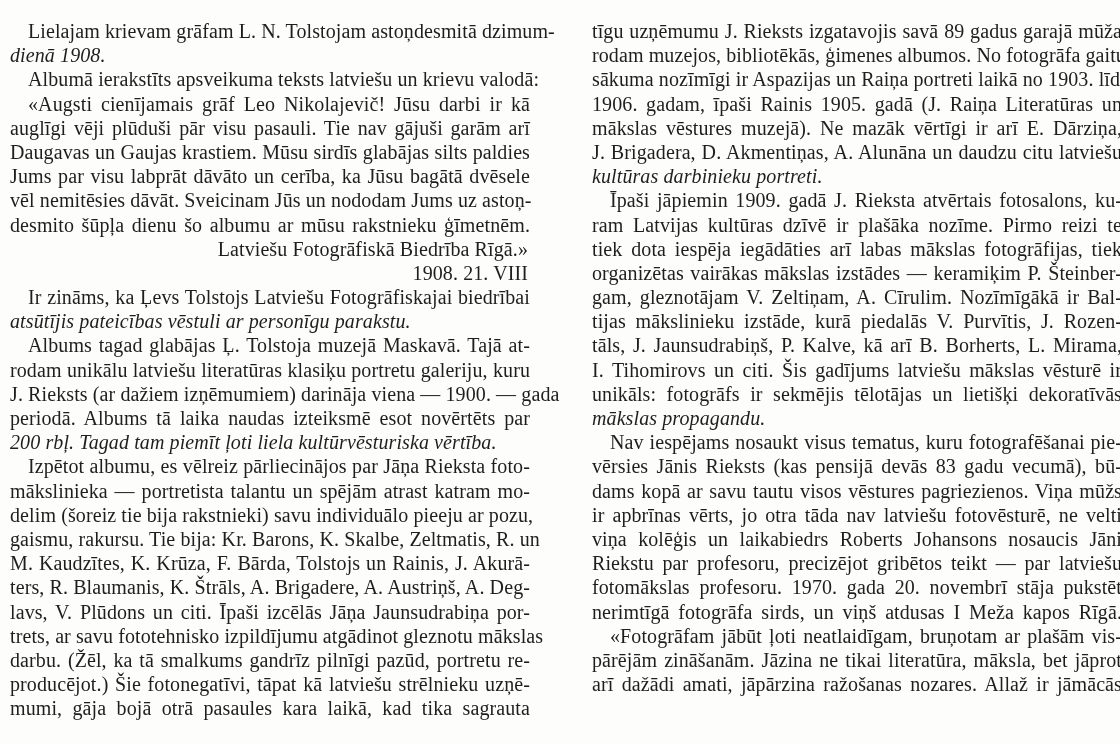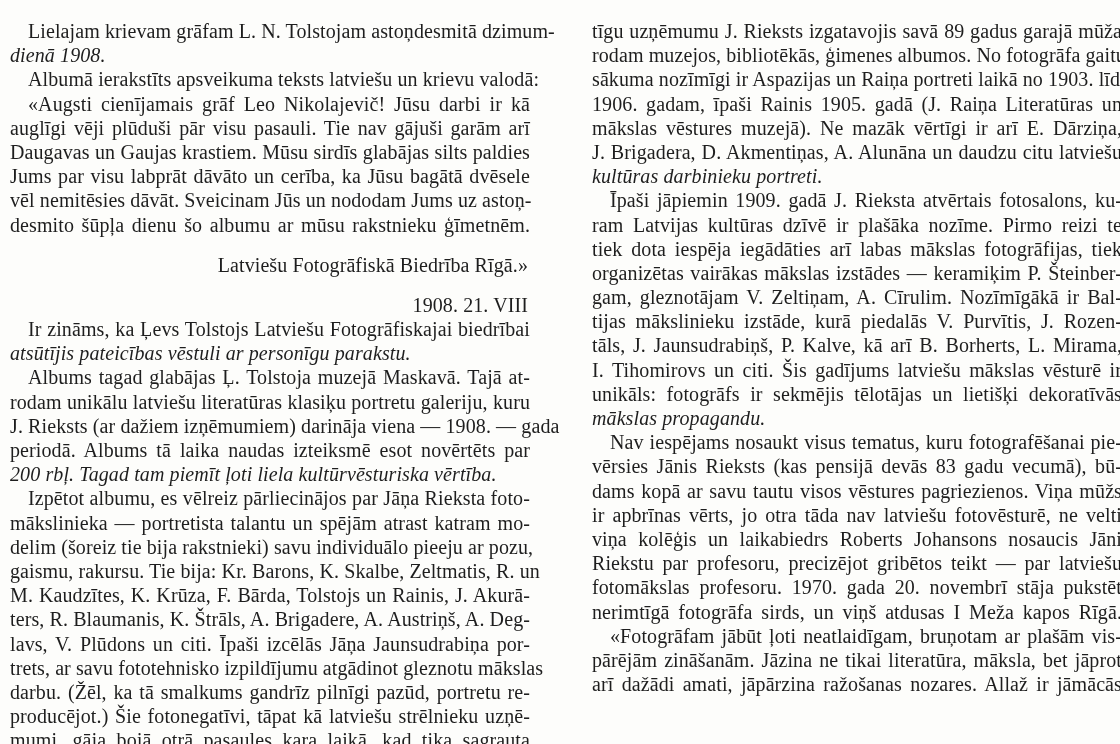--- a/index.html
+++ b/index.html
@@ -19,21 +19,21 @@
     height: 24.2px;
     line-height: 24.2px;
     font-size: 20px;
     white-space: nowrap;
     text-align: justify;
     text-align-last: justify;
     letter-spacing: 0.1px;
   }
   .ln.last { text-align-last: left; font-style: italic; }
   .ln.indent { padding-left: 18px; }
-  .ln.right { text-align: right; text-align-last: right; padding-right: 2px; margin-top: 16px; }
+  .ln.right { text-align: right; text-align-last: right; padding-right: 2px; }
 </style>
 </head>
 <body>
 
 <div class="page">
   <div class="col col-left" id="col-left">
       <span class="ln indent">Lielajam krievam grāfam L. N. Tolstojam astoņdesmitā dzimum-</span>
       <span class="ln last">dienā 1908.</span>
       <span class="ln indent">Albumā ierakstīts apsveikuma teksts latviešu un krievu valodā:</span>
       <span class="ln indent">«Augsti cienījamais grāf Leo Nikolajevič! Jūsu darbi ir kā</span>
@@ -41,21 +41,21 @@
       <span class="ln">Daugavas un Gaujas krastiem. Mūsu sirdīs glabājas silts paldies</span>
       <span class="ln">Jums par visu labprāt dāvāto un cerība, ka Jūsu bagātā dvēsele</span>
       <span class="ln">vēl nemitēsies dāvāt. Sveicinam Jūs un nododam Jums uz astoņ-</span>
       <span class="ln">desmito šūpļa dienu šo albumu ar mūsu rakstnieku ģīmetnēm.</span>
       <span class="ln right">Latviešu Fotogrāfiskā Biedrība Rīgā.»</span>
       <span class="ln right">1908. 21. VIII</span>
       <span class="ln indent">Ir zināms, ka Ļevs Tolstojs Latviešu Fotogrāfiskajai biedrībai</span>
       <span class="ln last">atsūtījis pateicības vēstuli ar personīgu parakstu.</span>
       <span class="ln indent">Albums tagad glabājas Ļ. Tolstoja muzejā Maskavā. Tajā at-</span>
       <span class="ln">rodam unikālu latviešu literatūras klasiķu portretu galeriju, kuru</span>
-      <span class="ln">J. Rieksts (ar dažiem izņēmumiem) darināja viena — 1908. — gada</span>
+      <span class="ln">J. Rieksts (ar dažiem izņēmumiem) darināja viena — 1900. — gada</span>
       <span class="ln">periodā. Albums tā laika naudas izteiksmē esot novērtēts par</span>
       <span class="ln last">200 rbļ. Tagad tam piemīt ļoti liela kultūrvēsturiska vērtība.</span>
       <span class="ln indent">Izpētot albumu, es vēlreiz pārliecinājos par Jāņa Rieksta foto-</span>
       <span class="ln">mākslinieka — portretista talantu un spējām atrast katram mo-</span>
       <span class="ln">delim (šoreiz tie bija rakstnieki) savu individuālo pieeju ar pozu,</span>
       <span class="ln">gaismu, rakursu. Tie bija: Kr. Barons, K. Skalbe, Zeltmatis, R. un</span>
       <span class="ln">M. Kaudzītes, K. Krūza, F. Bārda, Tolstojs un Rainis, J. Akurā-</span>
       <span class="ln">ters, R. Blaumanis, K. Štrāls, A. Brigadere, A. Austriņš, A. Deg-</span>
       <span class="ln">lavs, V. Plūdons un citi. Īpaši izcēlās Jāņa Jaunsudrabiņa por-</span>
       <span class="ln">trets, ar savu fototehnisko izpildījumu atgādinot gleznotu mākslas</span>

